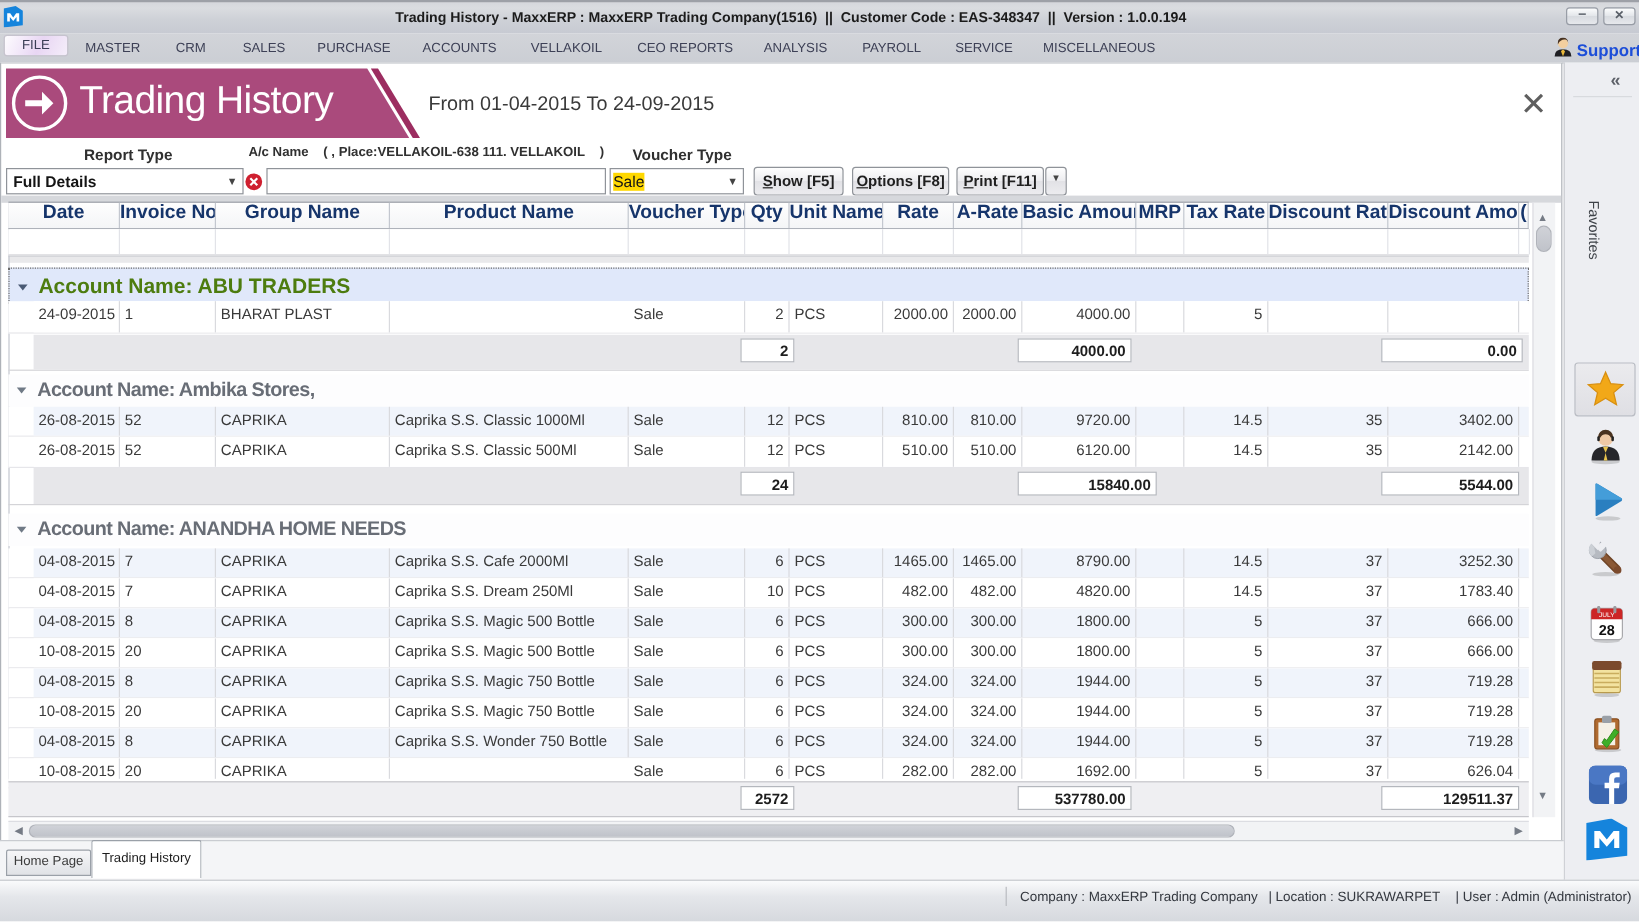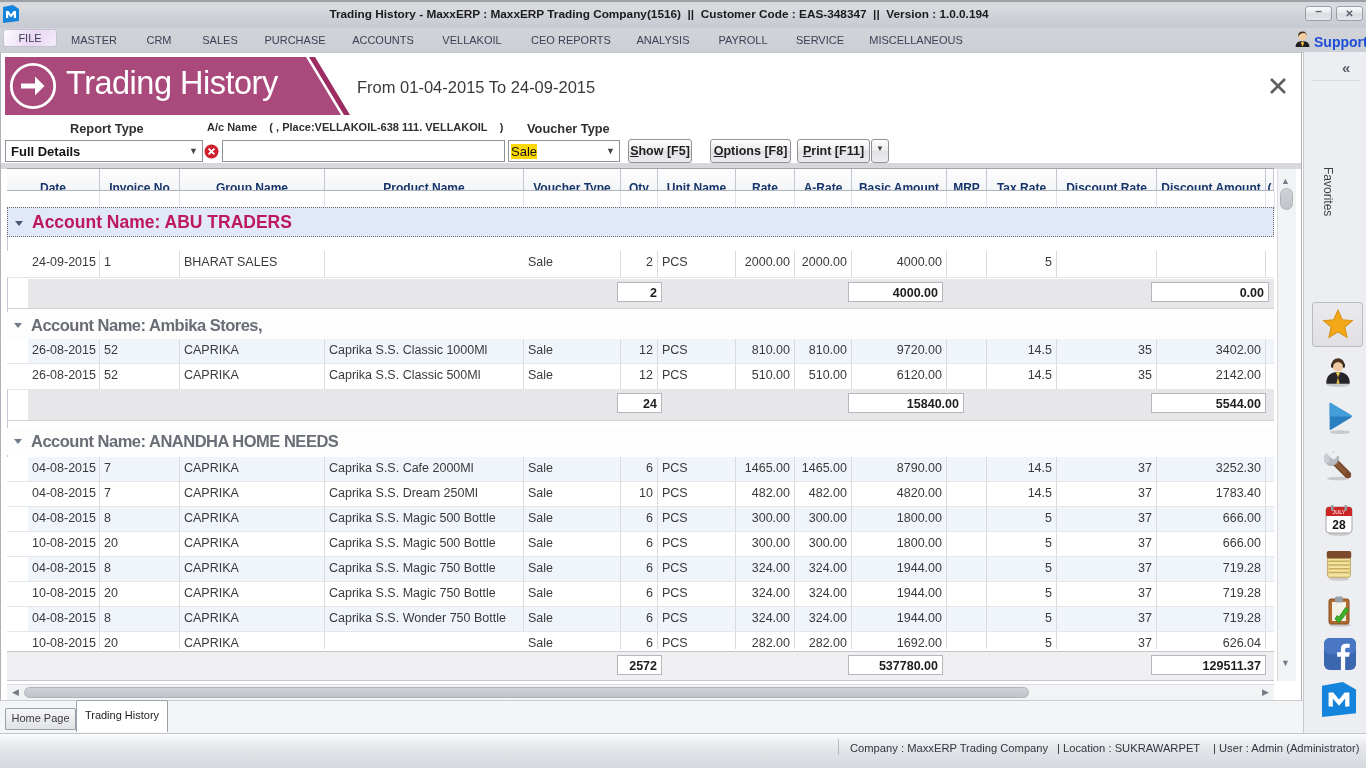--- a/index.html
+++ b/index.html
@@ -32,21 +32,21 @@
 .c-vch{left:517px;width:97px}
 .c-qty{left:614px;width:37px}
 .c-unit{left:651px;width:78px}
 .c-rate{left:729px;width:59px}
 .c-arate{left:788px;width:57px}
 .c-basic{left:845px;width:95px}
 .c-mrp{left:940px;width:40px}
 .c-tax{left:980px;width:70px}
 .c-drate{left:1050px;width:100px}
 .c-damt{left:1150px;width:109px}
-.hcell{position:absolute;top:0;height:100%;border-right:1px solid #c3c7cf;font-weight:bold;font-size:12px;color:#16356b;text-align:center;padding-top:12px;white-space:nowrap;overflow:hidden}
+.hcell{position:absolute;top:0;height:100%;border-right:1px solid #c3c7cf;font-weight:bold;font-size:16px;color:#16356b;text-align:center;padding-top:0;white-space:nowrap;overflow:hidden}
 .grow{font-weight:bold;font-size:17.5px;padding-top:4px}
 .tri{position:absolute;width:0;height:0;border-left:4px solid transparent;border-right:4px solid transparent;border-top:5px solid #707a86}
 .sbox{position:absolute;background:#fff;border:1px solid #b4b7bd;font-weight:bold;font-size:12.5px;color:#1d1d1d;text-align:right;padding:3px 4px 0 0;height:20px}
 
 .sb-track{background:#f2f3f5}
 .sb-thumb{background:linear-gradient(#d0d2d8,#c0c3ca);border:1px solid #b0b3ba;border-radius:7px}
 .sb-arr{color:#757b85;font-size:9px}
 
 #sidebar{left:1303px;top:52px;width:63px;height:681px;background:#edeef2;border-left:1px solid #c7cacf}
 .sic{left:1321px;width:32px;height:32px}
@@ -103,21 +103,21 @@
 <div class="flabel abs" style="left:70px">Report Type</div>
 <div class="flabel abs" style="left:207px;font-size:11px">A/c Name&nbsp;&nbsp;&nbsp;&nbsp;( , Place:VELLAKOIL-638 111. VELLAKOIL&nbsp;&nbsp;&nbsp;&nbsp;)</div>
 <div class="flabel abs" style="left:527px">Voucher Type</div>
 <div class="fctl abs" style="left:5px;width:198px;font-weight:bold;font-size:13px;color:#141414;padding:3px 0 0 5px">Full Details<div class="combo-arr abs">▼</div></div>
 <svg class="abs" style="left:204px;top:144px" width="15" height="15" viewBox="0 0 15 15">
     <circle cx="7.5" cy="7.5" r="7" fill="#cf2030"></circle>
     <path d="M4.6 4.6 L10.4 10.4 M10.4 4.6 L4.6 10.4" stroke="#fff" stroke-width="1.8"></path>
   </svg>
 <div class="fctl abs" style="left:222px;width:283px"></div>
 <div class="fctl abs" style="left:508px;width:112px;font-size:13px;color:#141414;padding:3px 0 0 2px"><span style="background:#ffd800">Sale</span><div class="combo-arr abs">▼</div></div>
-<div class="btn abs" style="left:628px;width:64px"><u>S</u>how [F5]</div>
+<div class="btn abs" style="left:628px;width:75px"><u>S</u>how [F5]</div>
 <div class="btn abs" style="left:710px;width:81px"><u>O</u>ptions [F8]</div>
 <div class="btn abs" style="left:797px;width:73px"><u>P</u>rint [F11]</div>
 <div class="btn abs" style="left:871px;width:18px;font-size:8px;color:#444">▼</div>
 <div class="abs" style="left:1px;top:163px;width:1300px;height:6px;background:#d6d8dc"></div>
 <div class="abs" style="left:7px;top:213px;width:1267px;height:6px;background:#e9e9eb;border-top:1px solid #d0d1d6"></div>
 <div id="grid" class="abs" style="border-left:1px solid #c3c7cf"></div>
 <div class="row" style="left:7px;top:168px;position:absolute;width:1267px;height:23px;background:linear-gradient(#fefefe,#f4f5f7);border-top:1px solid #9ea2aa;border-bottom:1px solid #aeb2ba">
 <div class="hcell" style="left:0;width:93px">Date</div>
 <div class="hcell" style="left:93px;width:80px">Invoice No</div>
 <div class="hcell" style="left:173px;width:145px">Group Name</div>
@@ -144,29 +144,29 @@
 <div class="cell" style="left:651px;width:78px;border-right:1px solid #e2e3e8"></div>
 <div class="cell" style="left:729px;width:59px;border-right:1px solid #e2e3e8"></div>
 <div class="cell" style="left:788px;width:57px;border-right:1px solid #e2e3e8"></div>
 <div class="cell" style="left:845px;width:95px;border-right:1px solid #e2e3e8"></div>
 <div class="cell" style="left:940px;width:40px;border-right:1px solid #e2e3e8"></div>
 <div class="cell" style="left:980px;width:70px;border-right:1px solid #e2e3e8"></div>
 <div class="cell" style="left:1050px;width:100px;border-right:1px solid #e2e3e8"></div>
 <div class="cell" style="left:1150px;width:109px;border-right:1px solid #e2e3e8"></div>
 <div class="cell" style="left:1259px;width:8px;border-right:1px solid #e2e3e8"></div>
 </div>
-<div class="row grow" style="left:7px;top:207px;height:30px;background:#e0e8fa;border:1px dotted #6b6b6b;color:#be185d;position:absolute">
+<div class="row grow" style="left:7px;top:223px;height:30px;background:#e0e8fa;border:1px dotted #6b6b6b;color:#4d7c0f;position:absolute">
     <div class="tri" style="left:7px;top:13px;border-top-color:#4a5a74"></div>
     <span style="position:absolute;left:24px">Account Name: ABU TRADERS</span>
   </div>
 <div class="row" style="left:7px;top:251px;height:27px;background:#fff;border-bottom:1px solid #e6e6ea;position:absolute">
 <div style="position:absolute;left:21px;top:0;height:100%;width:1246px;background:#ffffff"></div>
 <div class="cell c-date">24-09-2015</div>
 <div class="cell c-inv">1</div>
-<div class="cell c-grp">BHARAT SALES</div>
+<div class="cell c-grp">BHARAT PLAST</div>
 <div class="cell c-vch">Sale</div>
 <div class="cell c-qty r">2</div>
 <div class="cell c-unit">PCS</div>
 <div class="cell c-rate r">2000.00</div>
 <div class="cell c-arate r">2000.00</div>
 <div class="cell c-basic r">4000.00</div>
 <div class="cell c-mrp"></div>
 <div class="cell c-tax r">5</div>
 <div class="cell c-drate r"></div>
 <div class="cell c-damt r"></div>

